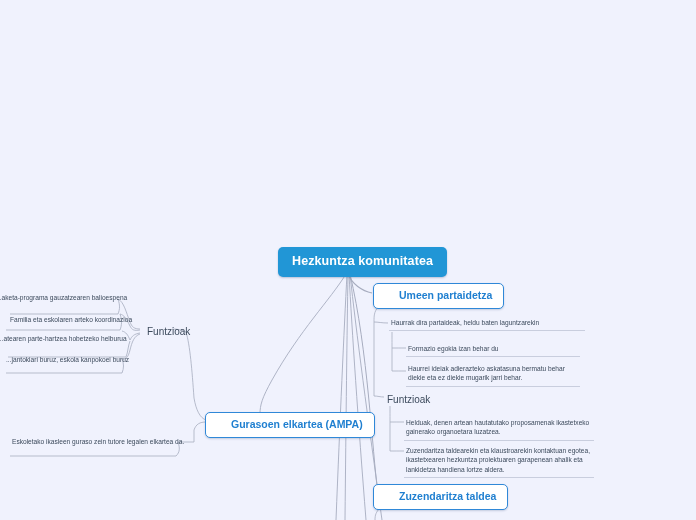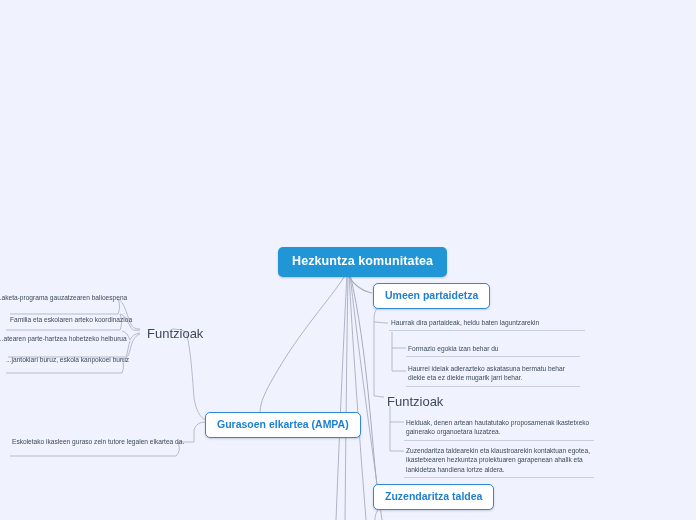--- a/index.html
+++ b/index.html
@@ -48,29 +48,29 @@
   }
 
   
   .topic {
     background: #ffffff;
     color: #1f7fd0;
     font-weight: bold;
     font-size: 10.5px;
     border: 1.6px solid #2f88d8;
     border-radius: 5px;
-    padding: 6px 11px 7px 11px;
+    padding: 6px 11px 7px 25px;
     box-shadow: 0 1px 2px rgba(40,70,120,.22);
     line-height: 1;
   }
 
   
   .plainlabel {
     color: #3c4a5c;
-    font-size: 13px;
+    font-size: 10px;
     line-height: 1.35;
     padding: 1px 2px 2px 2px;
   }
 
   
   .leaf {
     color: #3c4a5c;
     font-size: 6.6px;
     line-height: 1.42;
     padding: 1px 3px 3px 2px;

